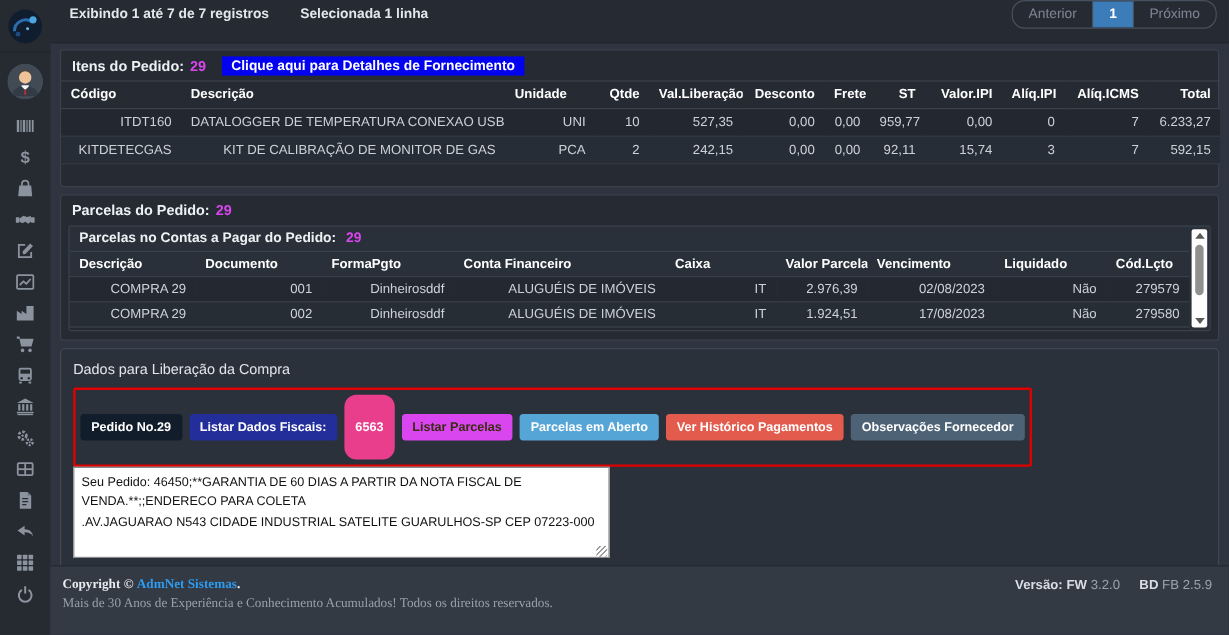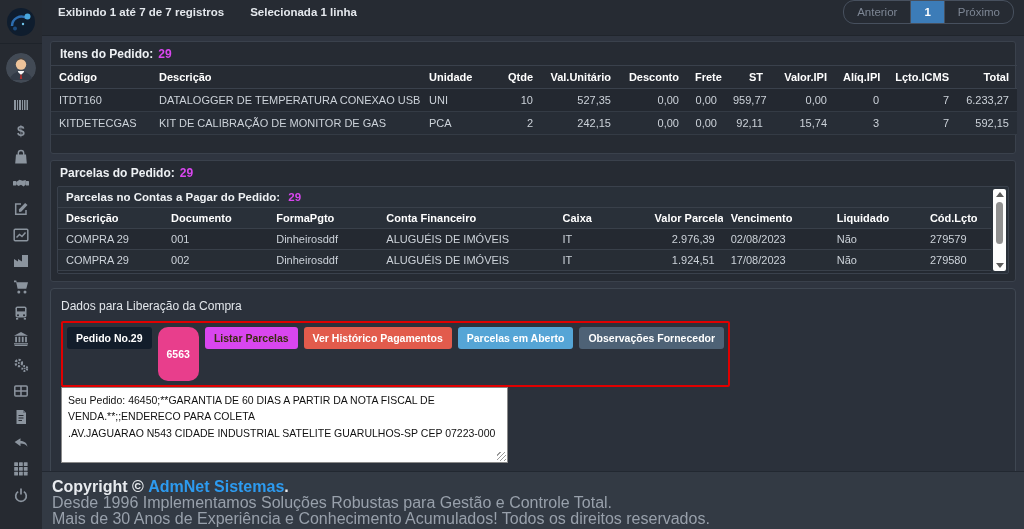--- a/index.html
+++ b/index.html
@@ -31,54 +31,54 @@
 
   .content { flex:1; padding:5px 8px 0; display:flex; flex-direction:column; gap:6px; min-height:0; }
   .panel { border:1px solid #3a414c; background:#262b33; border-radius:3px; }
 
   .panel-title { padding:5px 9px 4px; display:flex; align-items:center; font-weight:bold; font-size:12px; color:#eef1f4; }
   .num-red { color:#d946ef; font-weight:bold; margin-left:5px; }
   .detail-link { background:#0202f0; color:#fff; font-weight:bold; padding:2px 8px; margin-left:13px; font-size:11.5px; cursor:pointer; }
 
   table { border-collapse:collapse; table-layout:fixed; width:100%; font-size:11px; }
   th { padding:5px 8px; font-weight:bold; color:#fff; text-align:left; border-top:1px solid #3a414c; border-bottom:1px solid #3a414c; white-space:nowrap; overflow:hidden; cursor:pointer; }
-  td { padding:5px 8px; color:#ccd2d9; border-bottom:1px solid #343b45; white-space:nowrap; overflow:hidden; }
+  td { padding:5px 8px; color:#ccd2d9; border-bottom:1px solid #343b45; white-space:nowrap; overflow:hidden;text-align:right; }
   .r { text-align:right; }
   .t1 tbody tr:nth-child(odd){ background:#232830; }
   .t1 tbody tr:nth-child(even){ background:#272d36; }
   .panel-fill { height:18px; }
 
   .inner { margin:2px 6px 7px; border:1px solid #3a414c; background:#293039; position:relative; height:88px; overflow:hidden; border-radius:2px; }
   .sub-title { padding:4px 8px; font-weight:bold; font-size:11.5px; color:#eef1f4; }
   .t2 { width:calc(100% - 17px); }
   .t2 th { border-top:1px solid #39404a; border-bottom:1px solid #39404a; padding:4px 8px; }
   .t2 td { padding:4px 8px; border-bottom:1px solid #39404a;margin-left:36px; }
   .t2 tbody tr:nth-child(odd){ background:#242931; }
   .t2 tbody tr:nth-child(even){ background:#272d35; }
 
   .vscroll { position:absolute; top:2px; right:2px; bottom:2px; width:13px; background:#fdfdfd; border-radius:2px; display:flex; flex-direction:column; align-items:center; padding:3px 0; cursor:pointer; }
   .arr-up { width:0; height:0; border-left:4px solid transparent; border-right:4px solid transparent; border-bottom:5px solid #5a5a5a; }
   .arr-down { width:0; height:0; border-left:4px solid transparent; border-right:4px solid transparent; border-top:5px solid #5a5a5a; margin-top:auto; }
   .thumb { width:7px; height:42px; background:#909090; border-radius:4px; margin-top:5px; }
 
   .panel-lib { background:#2b313b; border:1px solid #3f4752; border-radius:4px; padding:9px 10px 13px; }
   .lib-title { font-size:12px; color:#e2e6eb; margin:1px 0 8px; }
-  .btn-box { display:inline-flex; gap:6px; border:2px solid #e00000; padding:4px; align-items:flex-start; border-radius:2px; }
+  .btn-box { display:inline-flex; gap:6px; border:2px solid #e00000; padding:4px; align-items:center; border-radius:2px; }
   .lib-btn { border:none; padding:5px 9px; border-radius:3px; font-weight:bold; font-size:10.5px; font-family:inherit; cursor:pointer; white-space:nowrap; }
   .lib-pill { border-radius:10px; padding:21px 9px; }
   .obs-label { font-weight:bold; color:#f0f2f5; margin:9px 0 4px; font-size:11.5px; }
   .obs-wrap { position:relative; width:447px; }
   .obs-wrap textarea { width:447px; height:76px; background:#fff; color:#111; border:1px solid #8a8a8a; font-size:10.5px; padding:4px 6px; resize:none; font-family:inherit; line-height:1.55; }
   .resize-corner { position:absolute; right:2px; bottom:4px; width:9px; height:9px;
     background:repeating-linear-gradient(135deg, transparent 0 2px, #9a9a9a 2px 3px); }
 
   .panel-empty { height:15px; background:#2b313b; border:1px solid #3f4752; border-radius:4px; flex-shrink:0; margin-bottom:2px; }
 
   footer { height:58px; background:#333a44; border-top:1px solid #222831; padding:7px 14px 0 10px; display:flex; justify-content:space-between; flex-shrink:0; }
-  .f-left { line-height:16px; font-size:16px; color:#98a0ab; }
+  .f-left { line-height:16px; font-size:11px; color:#98a0ab;font-family:Liberation Serif, serif; }
   .f-bold { color:#e8ebef; font-weight:bold; }
   .f-link { color:#2d9bf0; font-weight:bold; cursor:pointer; }
   .f-right { font-size:11px; color:#9aa3ad; padding-top:3px; }
   .f-right .lbl { font-weight:bold; color:#d9dee4; }
   .f-right .gap { display:inline-block; width:10px; }
 </style>
 </head>
 <body>
 
 <div class="app">
@@ -237,20 +237,21 @@
         <button class="pg">Próximo</button>
       </div>
     </div>
 
     <div class="content">
 
       <section class="panel">
         <div class="panel-title">
           <span>Itens do Pedido:</span>
           <span class="num-red">29</span>
+          <a class="detail-link">Clique aqui para Detalhes de Fornecimento</a>
         </div>
         <table class="t1">
           <colgroup>
               <col style="width:100px">
               <col style="width:270px">
               <col style="width:75px">
               <col style="width:45px">
               <col style="width:78px">
               <col style="width:68px">
               <col style="width:38px">
@@ -259,27 +260,27 @@
               <col style="width:52px">
               <col style="width:70px">
               <col style="width:60px">
             </colgroup>
           <thead>
             <tr>
               <th>Código</th>
               <th>Descrição</th>
               <th>Unidade</th>
               <th class="r">Qtde</th>
-              <th class="r">Val.Unitário</th>
+              <th class="r">Val.Liberação</th>
               <th class="r">Desconto</th>
               <th class="r">Frete</th>
               <th class="r">ST</th>
               <th class="r">Valor.IPI</th>
               <th class="r">Alíq.IPI</th>
-              <th class="r">Lçto.ICMS</th>
+              <th class="r">Alíq.ICMS</th>
               <th class="r">Total</th>
             </tr>
           </thead>
           <tbody>
             <tr>
               <td>ITDT160</td>
               <td>DATALOGGER DE TEMPERATURA CONEXAO USB</td>
               <td>UNI</td>
               <td class="r">10</td>
               <td class="r">527,35</td>
@@ -386,42 +387,50 @@
             <div class="thumb"></div>
             <div class="arr-down"></div>
           </div>
         </div>
       </section>
 
       <section class="panel panel-lib">
         <div class="lib-title">Dados para Liberação da Compra</div>
         <div class="btn-box">
           <button class="lib-btn" style="background-color: rgb(18, 29, 43); color: rgb(255, 255, 255);">Pedido No.29</button>
+          <button class="lib-btn" style="background-color: rgb(35, 46, 155); color: rgb(255, 255, 255);">Listar Dados Fiscais:</button>
           <span class="lib-btn lib-pill" style="background-color: rgb(232, 62, 140); color: rgb(255, 255, 255);">6563</span>
           <button class="lib-btn" style="background-color: #d946ef; color: rgb(58, 44, 16);">Listar Parcelas</button>
+          <button class="lib-btn" style="background-color: rgb(85, 165, 214); color: rgb(255, 255, 255);">Parcelas em Aberto</button>
           <button class="lib-btn" style="background-color: rgb(226, 91, 76); color: rgb(255, 255, 255);">Ver Histórico Pagamentos</button>
-          <button class="lib-btn" style="background-color: rgb(85, 165, 214); color: rgb(255, 255, 255);">Parcelas em Aberto</button>
           <button class="lib-btn" style="background-color: rgb(78, 98, 118); color: rgb(255, 255, 255);">Observações Fornecedor</button>
         </div>
         <div class="obs-wrap">
           <textarea spellcheck="false" style="">Seu Pedido: 46450;**GARANTIA DE 60 DIAS A PARTIR DA NOTA FISCAL DE VENDA.**;;ENDERECO PARA COLETA
 .AV.JAGUARAO N543 CIDADE INDUSTRIAL SATELITE GUARULHOS-SP CEP 07223-000</textarea>
           <div class="resize-corner"></div>
         </div>
       </section>
 
       <section class="panel-empty"></section>
 
     </div>
 
     <footer>
       <div class="f-left">
         <div>
           <span class="f-bold">Copyright ©</span>
           <a class="f-link">AdmNet Sistemas</a><span class="f-bold">.</span>
         </div>
-        <div>Desde 1996 Implementamos Soluções Robustas para Gestão e Controle Total.</div>
         <div>Mais de 30 Anos de Experiência e Conhecimento Acumulados! Todos os direitos reservados.</div>
+      </div>
+      <div class="f-right">
+        <span class="lbl">Versão:</span>
+        <span class="lbl">FW</span>
+        <span>3.2.0</span>
+        <span class="gap"></span>
+        <span class="lbl">BD</span>
+        <span>FB 2.5.9</span>
       </div>
     </footer>
 
   </div>
 </div>
 
 </body></html>

